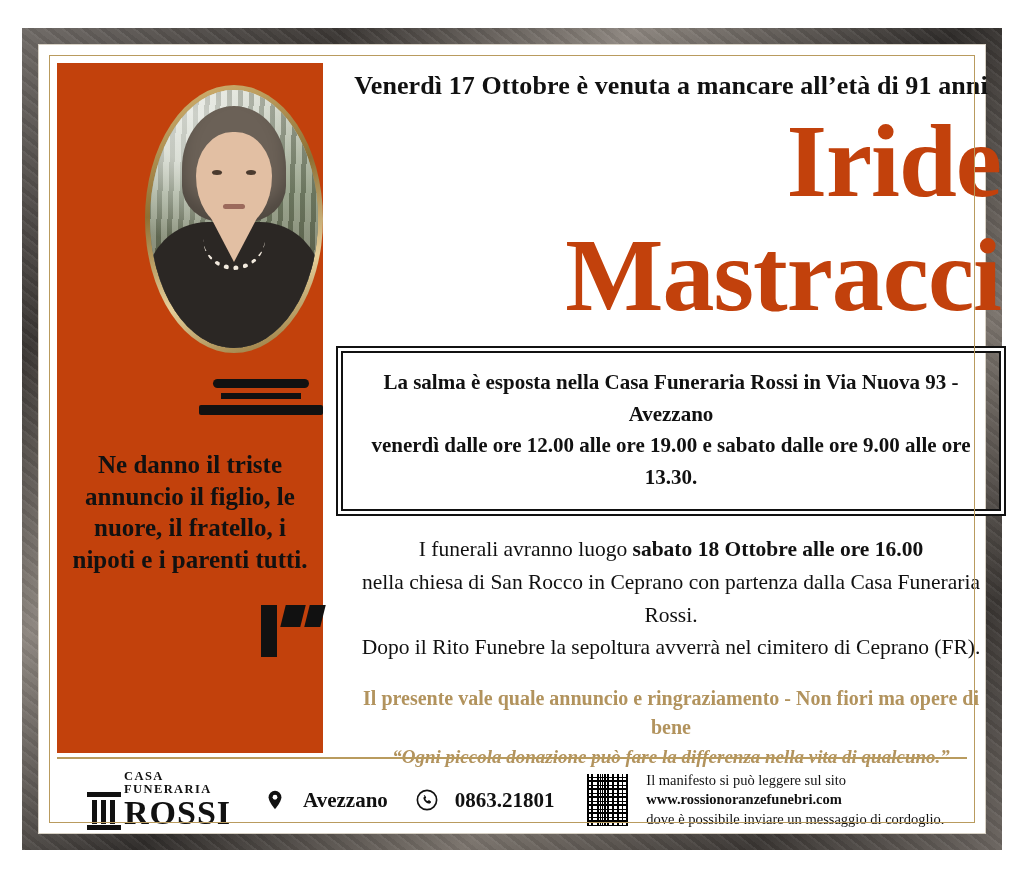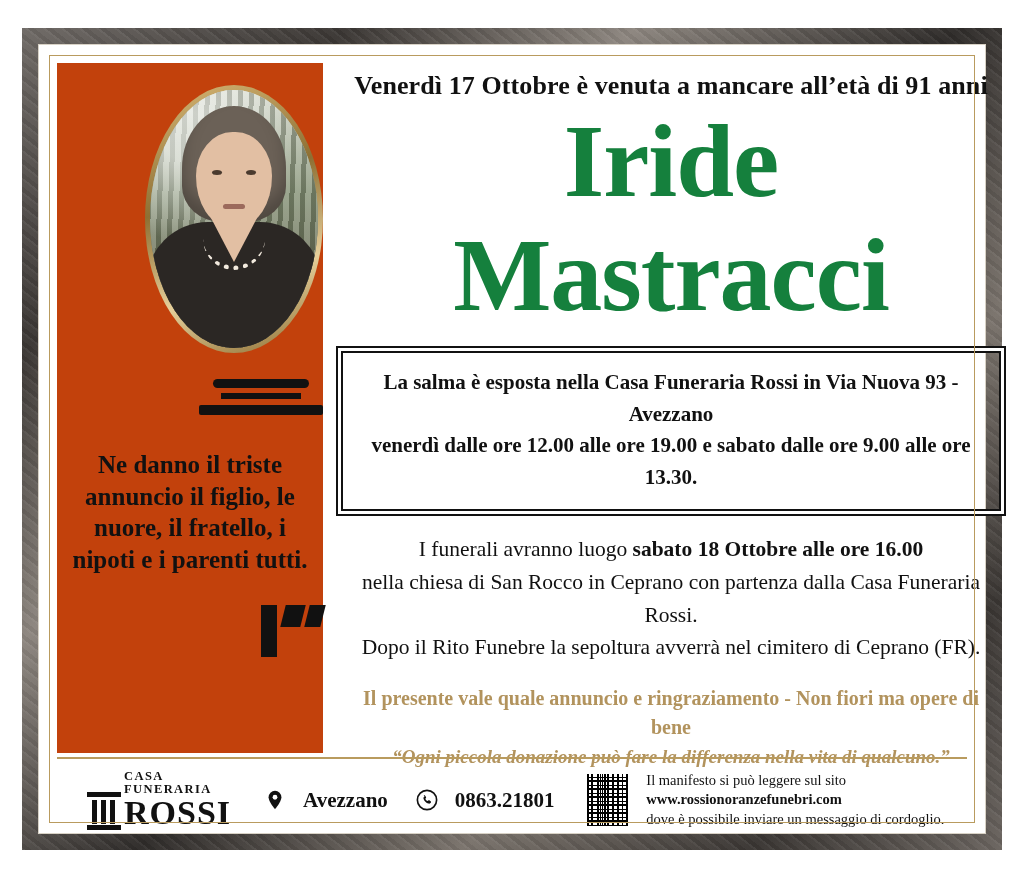--- a/index.html
+++ b/index.html
@@ -221,23 +221,23 @@
   
   .kicker {
     text-align: center;
     font-size: 26px;
     font-weight: bold;
     color: #111;
     letter-spacing: .1px;
     margin-top: 8px;
   }
   .name {
-    text-align: center;
-    font-weight: bold;
-    color: #15803d;
+    text-align: right;
+    font-weight: bold;
+    color: #c2410c;
     font-size: 104px;
     line-height: 1.04;
     margin-top: 6px;
     letter-spacing: -1px;
   }
   .ved {
     text-align: center;
     font-weight: bold;
     color: #b2935d;
     font-size: 62px;

